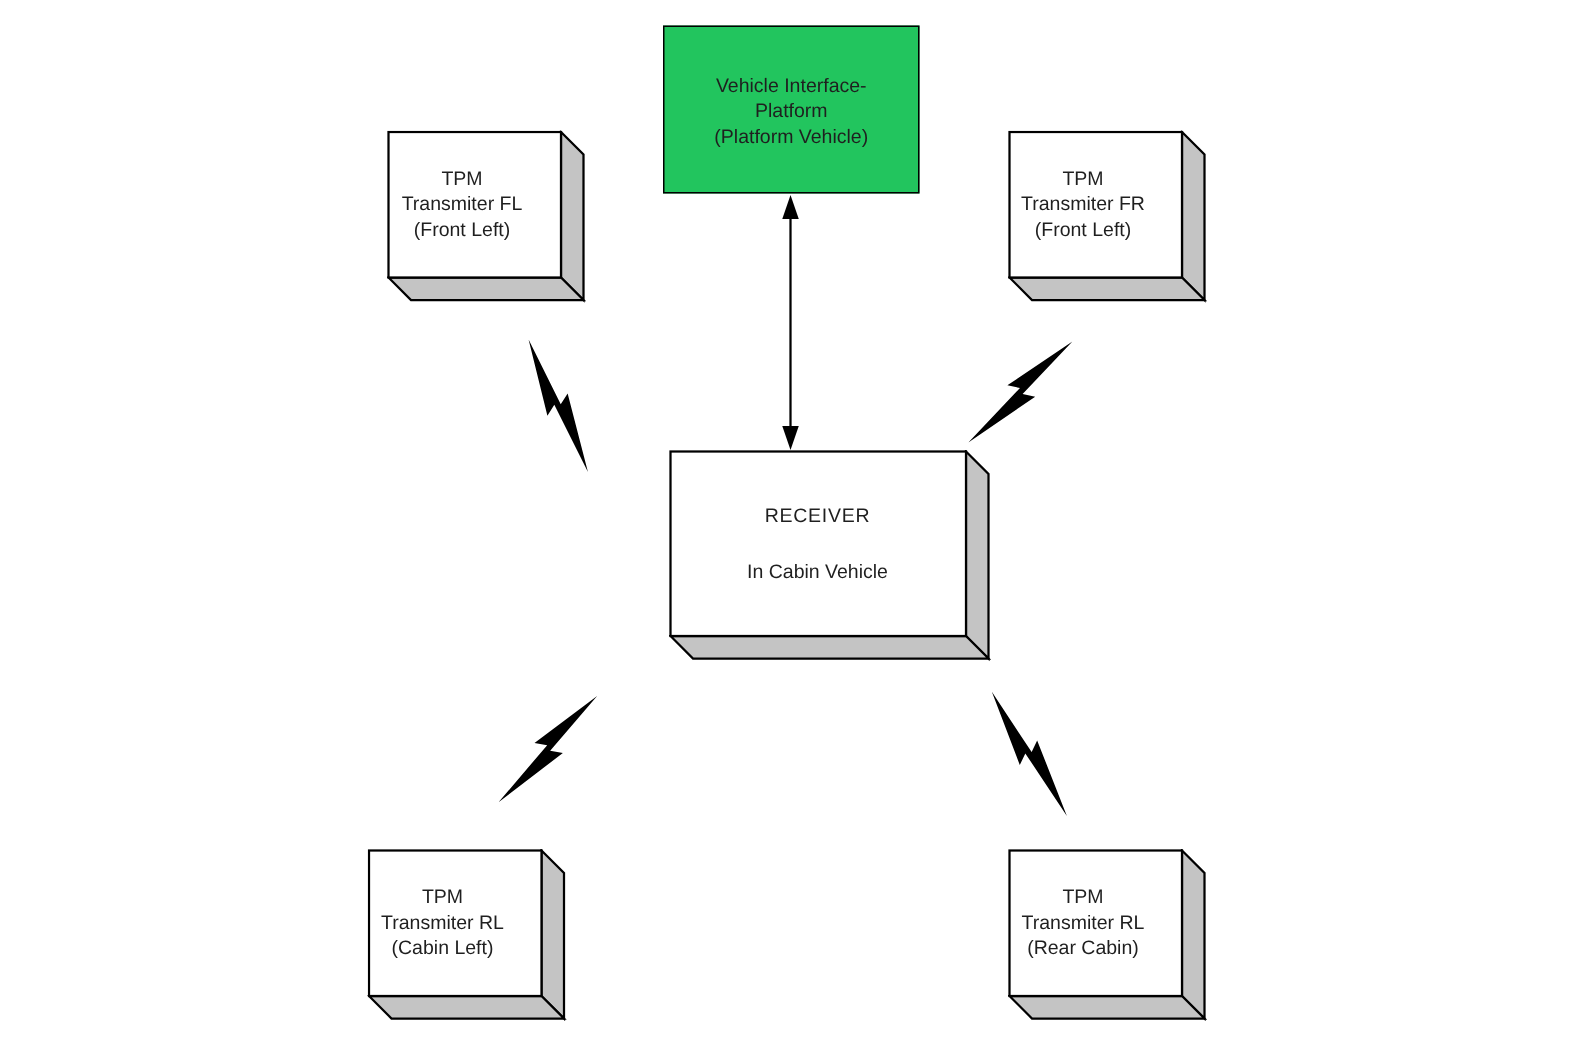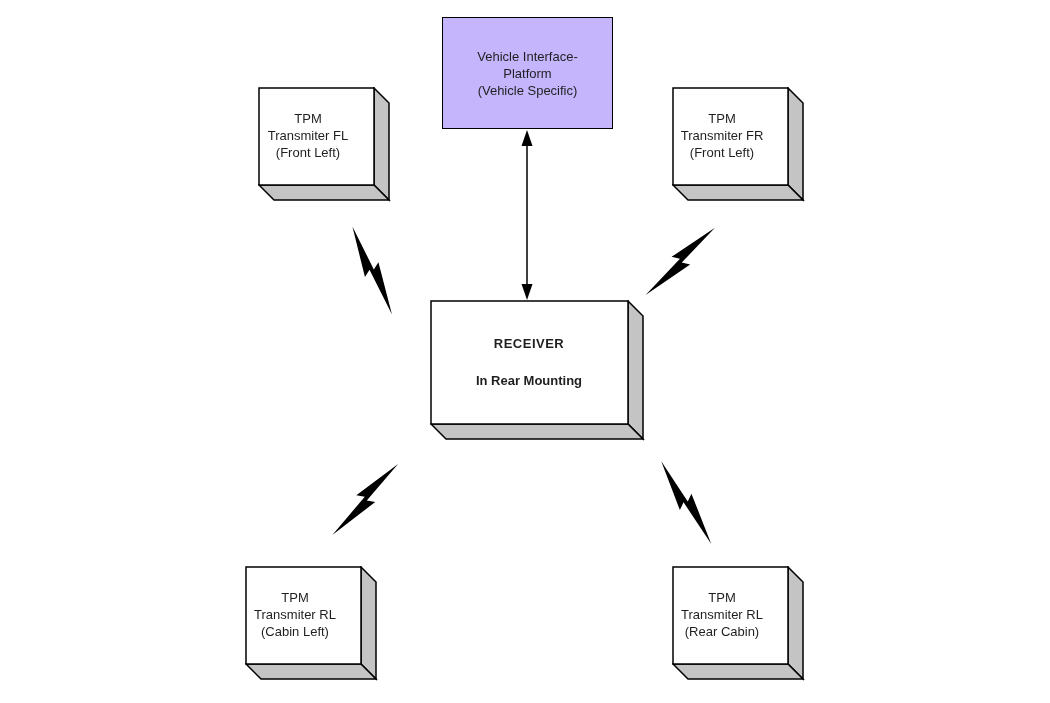--- a/index.html
+++ b/index.html
@@ -8,21 +8,21 @@
     width: 1050px;
     height: 703px;
     background: #ffffff;
     overflow: hidden;
     font-family: "Liberation Sans", "DejaVu Sans", sans-serif;
     color: #1f1f1f;
   }
   
   .flat-box {
     position: absolute;
-    background: #c4b5fd;
+    background: #22c55e;
     border: 1.5px solid #000000;
     box-sizing: border-box;
     display: flex;
     align-items: center;
     justify-content: center;
   }
   
   .box3d { position: absolute; }
   .box3d svg.faces { display: block; }
   .label {
@@ -32,21 +32,21 @@
     align-items: center;
     justify-content: center;
     text-align: center;
     font-size: 13px;
     line-height: 17px;
     pointer-events: none;
   }
   .label span { display: block; white-space: nowrap; }
   .top-box   { left: 442px; top: 17px;  width: 171px; height: 112px; }
   .top-box .label { position: static; }
-  .rx        { left: 430px; top: 300px; font-weight: bold; }
+  .rx        { left: 446px; top: 300px; }
   .rx .label { left: 0; top: 0; width: 198px; height: 123px; }
   .rx .rx-title { margin-bottom: 20px; letter-spacing: 0.5px; }
   .tpm .label { left: 0; top: 0; width: 100px; height: 97px; }
   .tpm-fl { left: 258px; top: 87px; }
   .tpm-fr { left: 672px; top: 87px; }
   .tpm-rl { left: 245px; top: 566px; }
   .tpm-rr { left: 672px; top: 566px; }
   
   .arrow { position: absolute; left: 519px; top: 129px; }
   
@@ -58,39 +58,39 @@
 </style>
 </head>
 <body>
 
 <div class="canvas">
 
   <div class="flat-box top-box">
     <div class="label">
       <span>Vehicle Interface-</span>
       <span>Platform</span>
-      <span>(Vehicle Specific)</span>
+      <span>(Platform Vehicle)</span>
     </div>
   </div>
 
   <svg class="arrow" width="16" height="172" viewBox="0 0 16 172">
     <line x1="8" y1="12" x2="8" y2="160" stroke="#000000" stroke-width="1.5"></line>
     <polygon points="8,1 2.5,17 13.5,17" fill="#000000"></polygon>
     <polygon points="8,171 2.5,155 13.5,155" fill="#000000"></polygon>
   </svg>
 
   <div class="box3d rx">
     <svg class="faces" width="216" height="141" viewBox="0 0 216 141">
       <polygon points="198,1 213,16 213,139 198,124" fill="#c4c4c4" stroke="#000000" stroke-width="1.5"></polygon>
       <polygon points="1,124 198,124 213,139 16,139" fill="#c4c4c4" stroke="#000000" stroke-width="1.5"></polygon>
       <rect x="1" y="1" width="197" height="123" fill="#ffffff" stroke="#000000" stroke-width="1.5"></rect>
     </svg>
     <div class="label">
       <span class="rx-title">RECEIVER</span>
-      <span>In Rear Mounting</span>
+      <span>In Cabin Vehicle</span>
     </div>
   </div>
 
   <div class="box3d tpm tpm-fl">
     <svg class="faces" width="134" height="115" viewBox="0 0 134 115">
       <polygon points="116,1 131,16 131,113 116,98" fill="#c4c4c4" stroke="#000000" stroke-width="1.5"></polygon>
       <polygon points="1,98 116,98 131,113 16,113" fill="#c4c4c4" stroke="#000000" stroke-width="1.5"></polygon>
       <rect x="1" y="1" width="115" height="97" fill="#ffffff" stroke="#000000" stroke-width="1.5"></rect>
     </svg>
     <div class="label">

